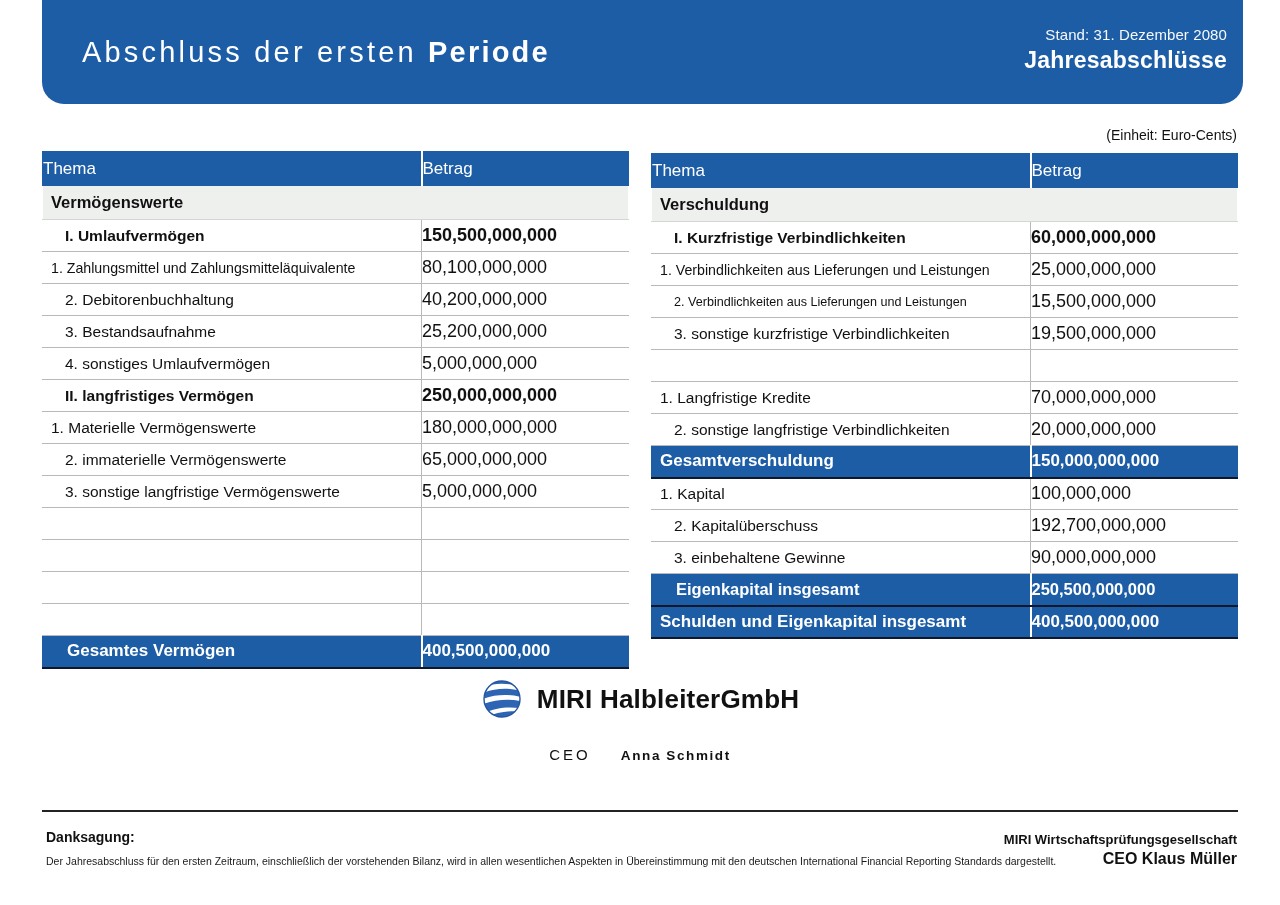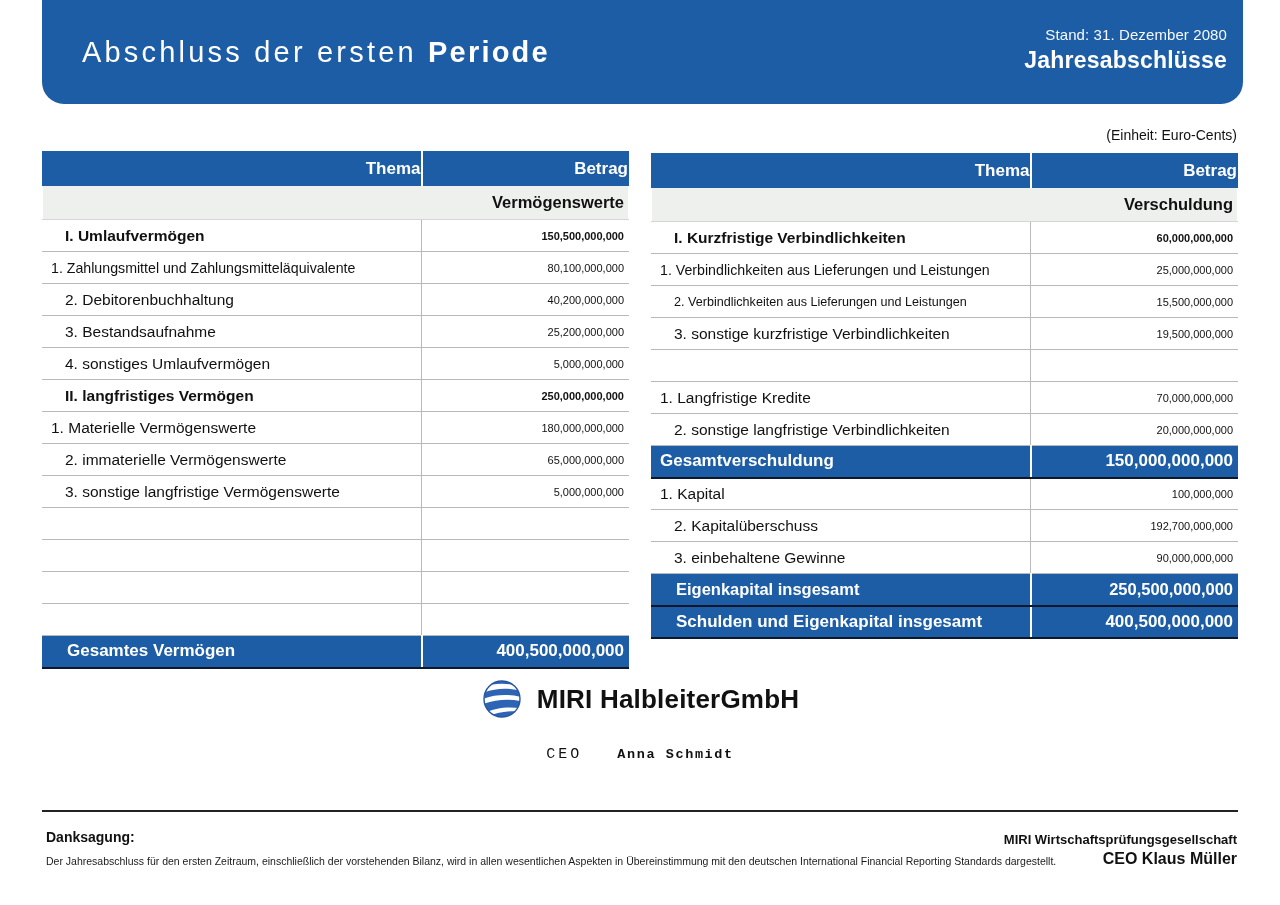--- a/index.html
+++ b/index.html
@@ -44,54 +44,54 @@
   
   .tbl { position: absolute; border-collapse: collapse; table-layout: fixed; }
   .tbl.left  { left: 42px;  top: 151px; width: 586px; }
   .tbl.right { left: 651px; top: 153px; width: 586px; }
 
   .tbl col.c1 { width: 379px; }
   .tbl col.c2 { width: 207px; }
 
   .tbl th {
     background: #1c5da6; color: #fff;
-    font-size: 17px; font-weight: bold;
-    height: 34px; text-align: right;
+    font-size: 17px; font-weight: normal;
+    height: 34px; text-align: left;
     border: 1px solid #1c5da6;
   }
   .tbl th + th { border-left: 2px solid #ffffff; }
 
   .tbl td {
     height: 32px;
     border-bottom: 1px solid #b9b9b9;
     border-right: 1px solid #b9b9b9;
     font-size: 15.5px;
     vertical-align: middle;
   }
   .tbl td:first-child { border-left: 1px solid #ffffff; padding-left: 8px; }
-  .tbl td:last-child  { border-right: 1px solid #ffffff; padding-right: 4px; text-align: right; }
+  .tbl td:last-child  { border-right: 1px solid #ffffff; padding-right: 4px; }
 
   
   tr.section td {
     background: #eef0ee;
     font-size: 16.5px; font-weight: bold;
     border-bottom: 1px solid #d4d6d4;
     border-right: none;
     padding-left: 8px;
     height: 34px;
   }
 
   
   td.lbl        { padding-left: 8px; }
   td.lbl.ind1   { padding-left: 22px; }
   td.lbl.bold   { font-weight: bold; }
   td.amt.bold   { font-weight: bold; }
   td.lbl.sm     { font-size: 14.2px; }
   td.lbl.xs     { font-size: 12.6px; }
-  td.amt        { font-size: 11px; }
+  td.amt        { font-size: 18px; }
 
   
   tr.total td {
     background: #1c5da6; color: #ffffff;
     font-weight: bold; font-size: 17px;
     border-bottom: 2px solid #0f172a;
     border-top: 1px solid #1c5da6;
   }
   tr.total td:first-child { border-left: 1px solid #1c5da6; padding-left: 20px; }
   tr.total td:last-child  { border-right: 1px solid #1c5da6; border-left: 2px solid #ffffff; }
@@ -99,21 +99,21 @@
   tr.total.flat  td { font-weight: bold; }
   tr.total.thin  td { font-size: 16.5px; font-weight: bold; }
 
   tr.empty td { border-right: 1px solid #b9b9b9; }
 
   
   .sign { position: absolute; left: 0; top: 678px; width: 1280px; text-align: center; }
   .sign-row { display: inline-flex; align-items: center; gap: 14px; }
   .logo { width: 42px; height: 42px; display: block; }
   .company { font-size: 26px; font-weight: bold; letter-spacing: .2px; }
-  .ceo-line { margin-top: 22px; font-size: 15px; font-family: Liberation Mono, monospace; }
+  .ceo-line { margin-top: 22px; font-size: 15px; }
   .ceo-label { letter-spacing: 3px; }
   .ceo-name { font-weight: bold; font-size: 13.5px; letter-spacing: 1.6px; margin-left: 26px; }
 
   
   .rule { position: absolute; left: 42px; top: 810px; width: 1196px; height: 2px; background: #222; }
   .ack-title { position: absolute; left: 46px; top: 829px; font-size: 14px; font-weight: bold; }
   .ack-text  { position: absolute; left: 46px; top: 855px; font-size: 10.5px; color: #1a1a1a; white-space: nowrap; }
   .firm { position: absolute; right: 43px; top: 832px; text-align: right; }
   .firm-name { font-size: 13px; font-weight: bold; }
   .firm-ceo  { font-size: 16px; font-weight: bold; margin-top: 3px; }
@@ -266,21 +266,21 @@
       </tr>
       <tr>
         <td class="lbl ind1">3. einbehaltene Gewinne</td>
         <td class="amt">90,000,000,000</td>
       </tr>
       <tr class="total indent thin">
         <td>Eigenkapital insgesamt</td>
         <td>250,500,000,000</td>
       </tr>
       <tr class="total flat">
-        <td style="padding-left:24px">Schulden und Eigenkapital insgesamt</td>
+        <td style="padding-left:8px">Schulden und Eigenkapital insgesamt</td>
         <td>400,500,000,000</td>
       </tr>
     </tbody>
   </table>
 
   <div class="sign">
     <div class="sign-row">
       <svg class="logo" viewBox="0 0 42 42">
         <defs>
           <clipPath id="ball">

